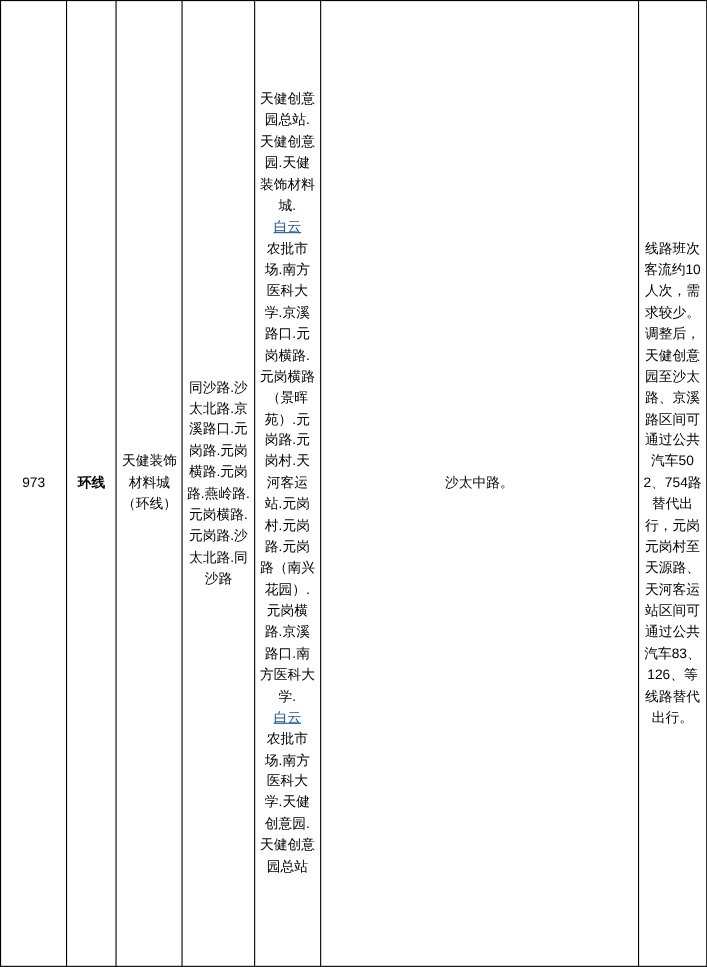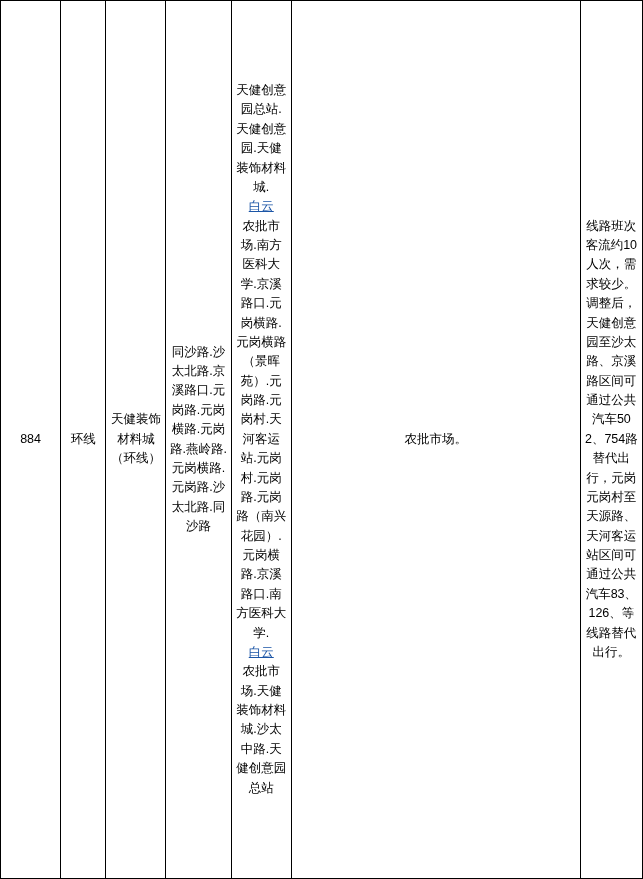--- a/index.html
+++ b/index.html
@@ -37,21 +37,21 @@
   
   col.c-route  { width: 60px; }
   col.c-type   { width: 45px; }
   col.c-name   { width: 60px; }
   col.c-path   { width: 65px; }
   col.c-stops  { width: 60px; }
   col.c-status { width: 288px; }
   col.c-note   { width: 62px; }
 
   td.route-no   { font-size: 12.5px; }
-  td.route-type { font-size: 12.5px; }
+  td.route-type { font-size: 12.5px; font-weight: bold; }
   td.route-name { font-size: 12.5px; }
   td.route-path { font-size: 12.5px; }
   td.route-stops{ font-size: 12.5px; }
   td.route-status { font-size: 12.5px; }
   td.route-note { font-size: 12.5px; }
 
   .cell-text {
     display: block;
     white-space: pre-wrap;
   }
@@ -70,36 +70,36 @@
       <col class="c-type">
       <col class="c-name">
       <col class="c-path">
       <col class="c-stops">
       <col class="c-status">
       <col class="c-note">
     </colgroup>
     <tbody>
       <tr>
         <td class="route-no">
-          <span class="cell-text">884</span>
+          <span class="cell-text">973</span>
         </td>
         <td class="route-type">
           <span class="cell-text">环线</span>
         </td>
         <td class="route-name">
           <span class="cell-text">天健装饰材料城（环线）</span>
         </td>
         <td class="route-path">
           <span class="cell-text">同沙路.沙太北路.京溪路口.元岗路.元岗横路.元岗路.燕岭路.元岗横路.元岗路.沙太北路.同沙路</span>
         </td>
         <td class="route-stops">
-          <span class="cell-text">天健创意园总站.天健创意园.天健装饰材料城.</span><a class="link-blue" href="#">白云</a><span class="cell-text">农批市场.南方医科大学.京溪路口.元岗横路.元岗横路（景晖苑）.元岗路.元岗村.天河客运站.元岗村.元岗路.元岗路（南兴花园）.元岗横路.京溪路口.南方医科大学.</span><a class="link-blue" href="#">白云</a><span class="cell-text">农批市场.天健装饰材料城.沙太中路.天健创意园总站</span>
+          <span class="cell-text">天健创意园总站.天健创意园.天健装饰材料城.</span><a class="link-blue" href="#">白云</a><span class="cell-text">农批市场.南方医科大学.京溪路口.元岗横路.元岗横路（景晖苑）.元岗路.元岗村.天河客运站.元岗村.元岗路.元岗路（南兴花园）.元岗横路.京溪路口.南方医科大学.</span><a class="link-blue" href="#">白云</a><span class="cell-text">农批市场.南方医科大学.天健创意园.天健创意园总站</span>
         </td>
         <td class="route-status">
-          <span class="cell-text">农批市场。</span>
+          <span class="cell-text">沙太中路。</span>
         </td>
         <td class="route-note">
           <span class="cell-text">线路班次客流约10人次，需求较少。调整后，天健创意园至沙太路、京溪路区间可通过公共汽车502、754路替代出行，元岗元岗村至天源路、天河客运站区间可通过公共汽车83、126、等线路替代出行。</span>
         </td>
       </tr>
     </tbody>
   </table>
 </div>
 
 </body></html>

